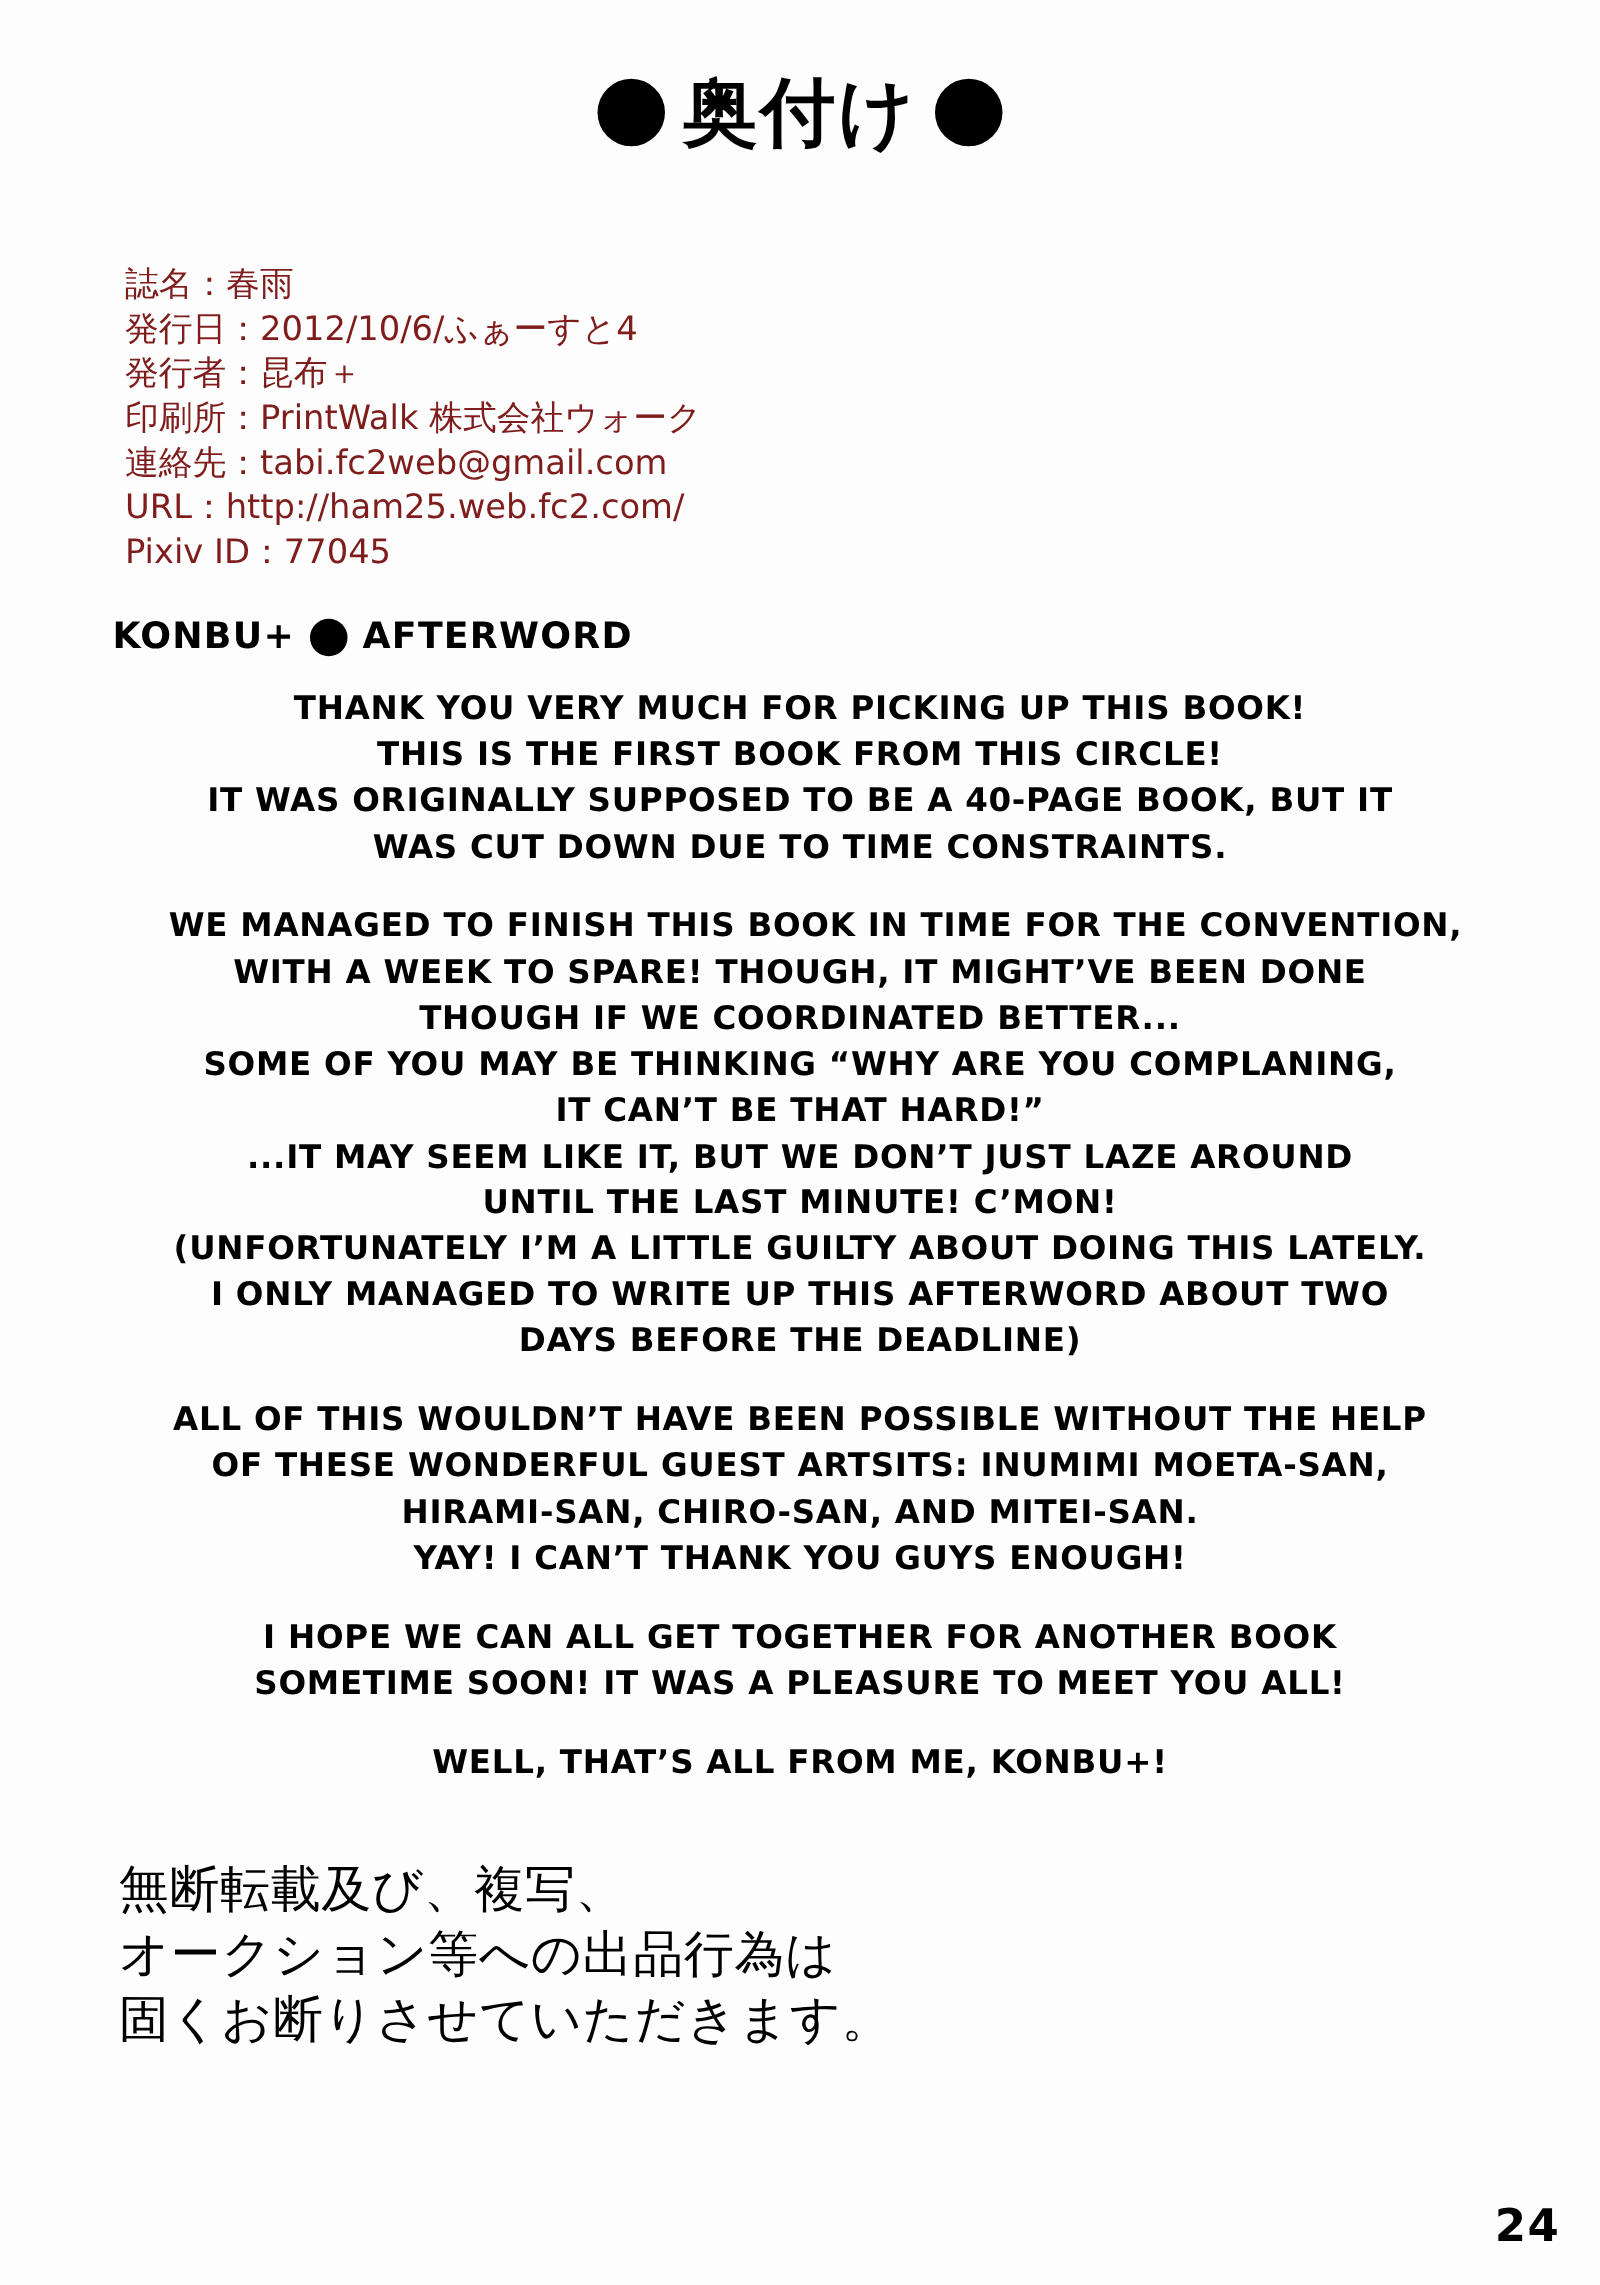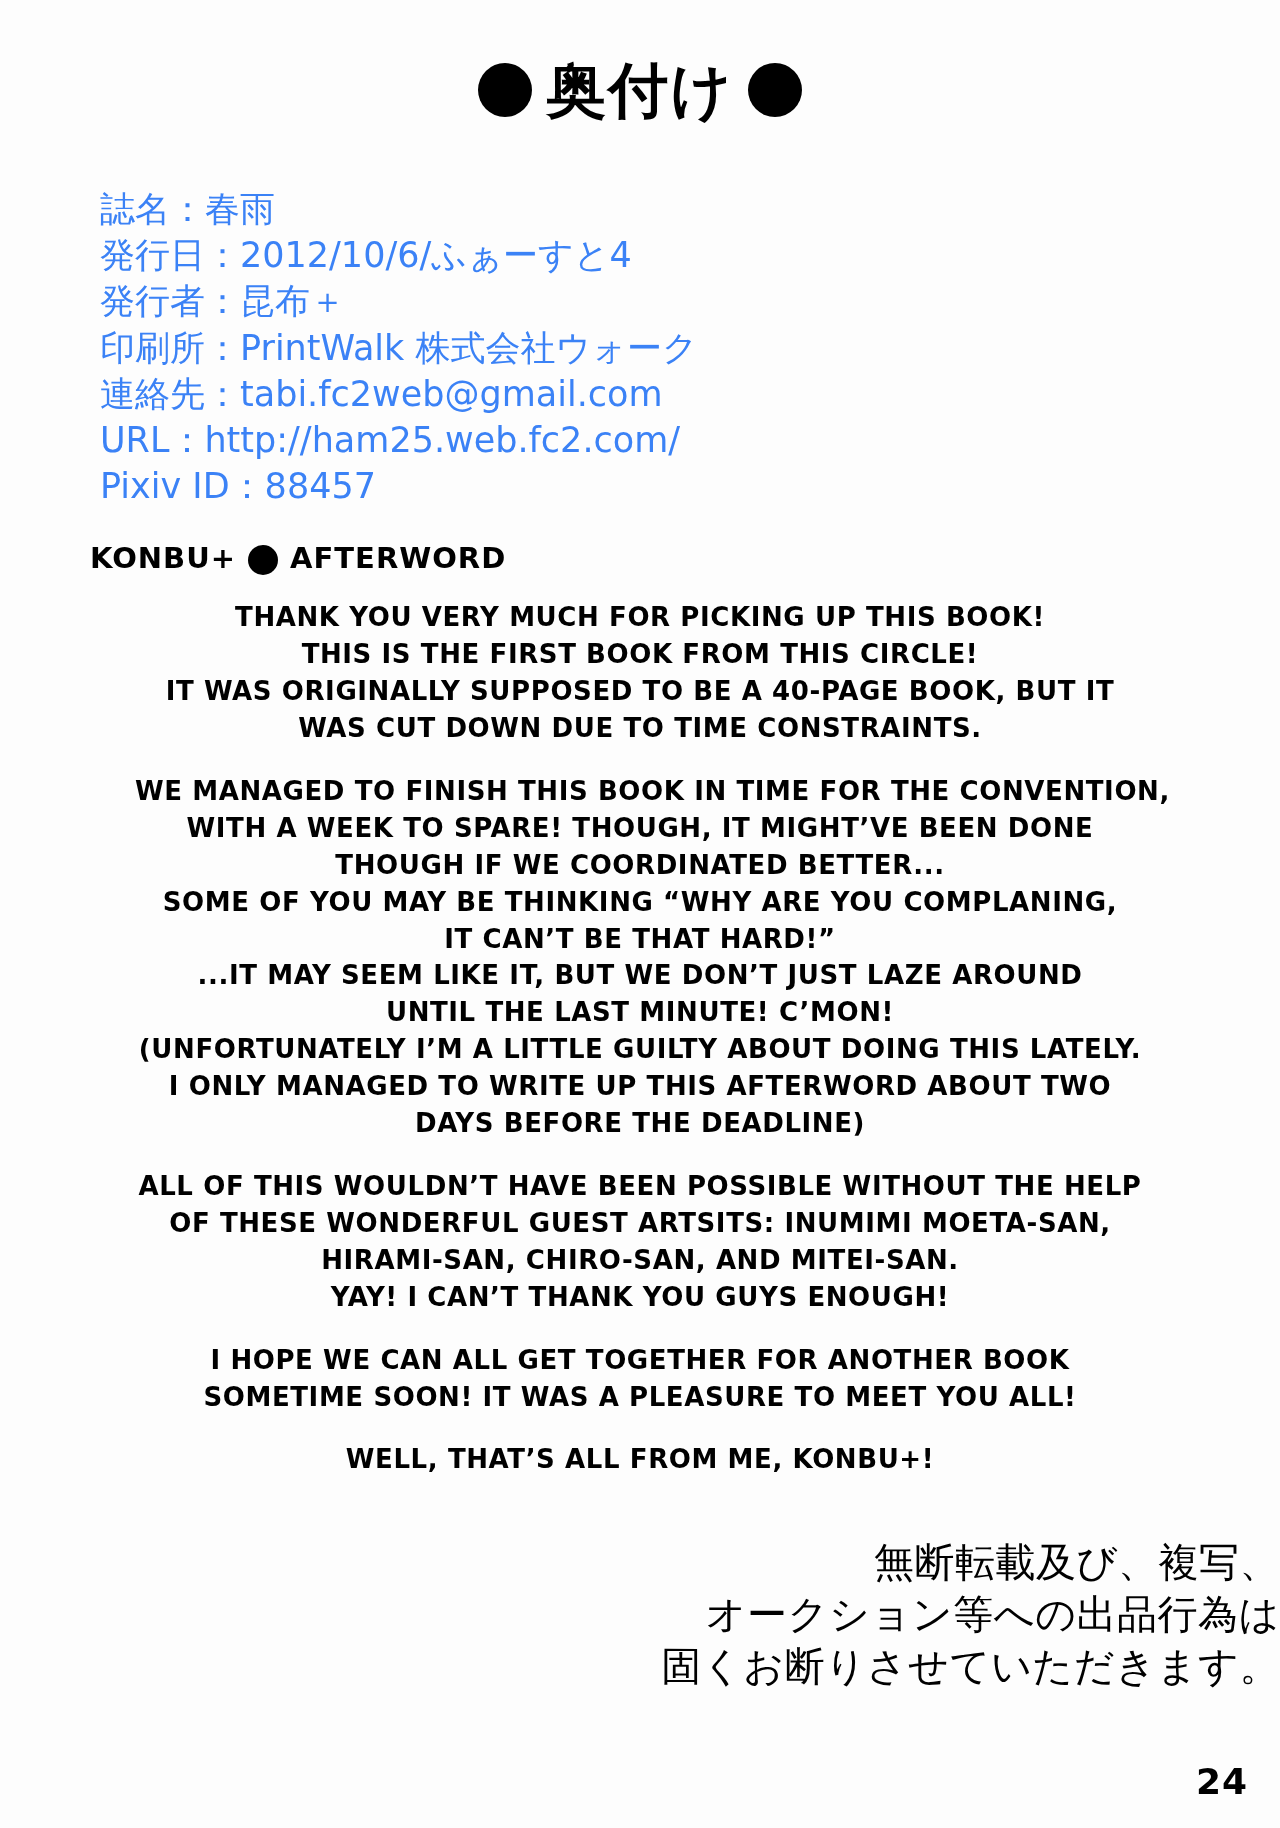--- a/index.html
+++ b/index.html
@@ -40,26 +40,26 @@
   .title-text {
     font-family: "DejaVu Sans", sans-serif;
     font-size: 60px;
     font-weight: bold;
     letter-spacing: 2px;
     line-height: 1;
   }
 
   
   .colophon {
-    margin: 66px 0 0 100px;
-    font-size: 35px;
+    margin: 90px 0 0 100px;
+    font-size: 27px;
     line-height: 1.32;
     font-weight: normal;
     letter-spacing: 0px;
-    color: #3b82f6;
+    color: #7f1d1d;
   }
   .colophon .line {
     white-space: nowrap;
   }
 
   
   .afterword-head {
     display: flex;
     align-items: flex-end;
     gap: 12px;
@@ -97,21 +97,20 @@
     white-space: nowrap;
   }
 
   
   .notice {
     margin: 58px 0 0 95px;
     font-size: 40px;
     line-height: 1.3;
     font-weight: normal;
     letter-spacing: 0.5px;
-    text-align: right;
   }
   .notice .line {
     white-space: nowrap;
   }
 
   
   .page-number {
     position: absolute;
     right: 32px;
     bottom: 26px;
@@ -131,21 +130,21 @@
     <span class="title-dot"></span>
   </div>
 
   <div class="colophon">
     <div class="line">誌名：春雨</div>
     <div class="line">発行日：2012/10/6/ふぁーすと4</div>
     <div class="line">発行者：昆布＋</div>
     <div class="line">印刷所：PrintWalk 株式会社ウォーク</div>
     <div class="line">連絡先：tabi.fc2web@gmail.com</div>
     <div class="line">URL：http://ham25.web.fc2.com/</div>
-    <div class="line">Pixiv ID：88457</div>
+    <div class="line">Pixiv ID：77045</div>
   </div>
 
   <div class="afterword-head">
     <span>KONBU+</span>
     <span class="mid-dot"></span>
     <span>AFTERWORD</span>
   </div>
 
   <div class="afterword-body">
 

